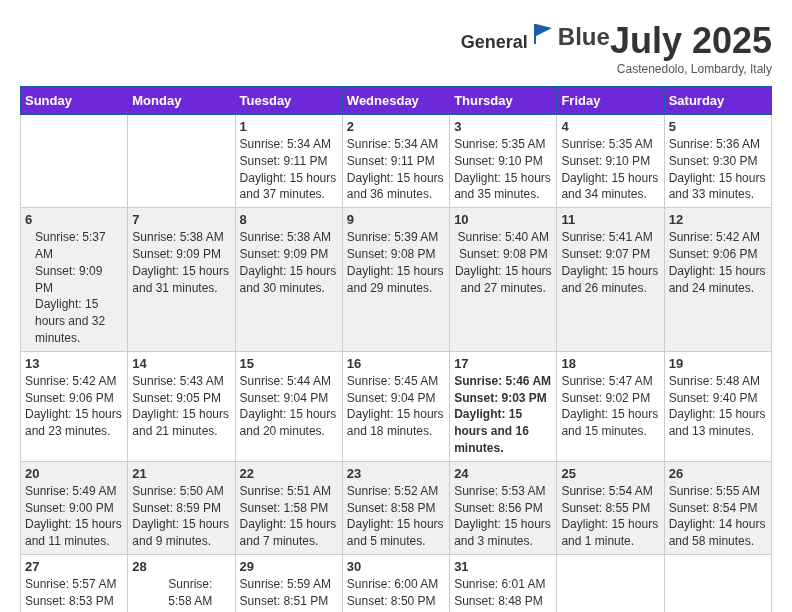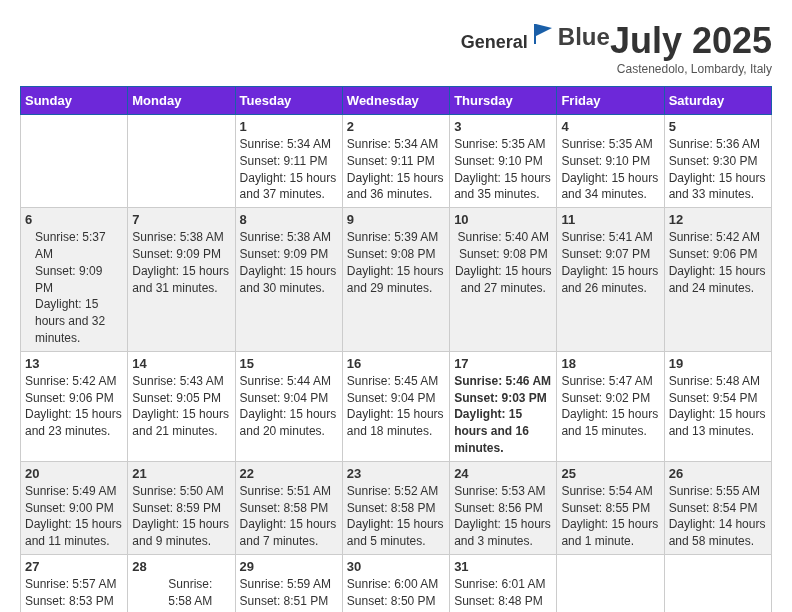--- a/index.html
+++ b/index.html
@@ -234,41 +234,41 @@
         </td>
         <td>
           <span class="day-number">18</span>
           <div class="day-info" style="white-space: pre-line;">Sunrise: 5:47 AM
 Sunset: 9:02 PM
 Daylight: 15 hours and 15 minutes.</div>
         </td>
         <td>
           <span class="day-number">19</span>
           <div class="day-info" style="white-space: pre-line;">Sunrise: 5:48 AM
-Sunset: 9:54 PM
+Sunset: 9:40 PM
 Daylight: 15 hours and 13 minutes.</div>
         </td>
       </tr>
       <tr>
         <td>
           <span class="day-number">20</span>
           <div class="day-info" style="white-space: pre-line;">Sunrise: 5:49 AM
 Sunset: 9:00 PM
 Daylight: 15 hours and 11 minutes.</div>
         </td>
         <td>
           <span class="day-number">21</span>
           <div class="day-info" style="white-space: pre-line;">Sunrise: 5:50 AM
 Sunset: 8:59 PM
 Daylight: 15 hours and 9 minutes.</div>
         </td>
         <td>
           <span class="day-number">22</span>
           <div class="day-info" style="white-space: pre-line;">Sunrise: 5:51 AM
-Sunset: 8:58 PM
+Sunset: 1:58 PM
 Daylight: 15 hours and 7 minutes.</div>
         </td>
         <td>
           <span class="day-number">23</span>
           <div class="day-info" style="white-space: pre-line;">Sunrise: 5:52 AM
 Sunset: 8:58 PM
 Daylight: 15 hours and 5 minutes.</div>
         </td>
         <td>
           <span class="day-number">24</span>

